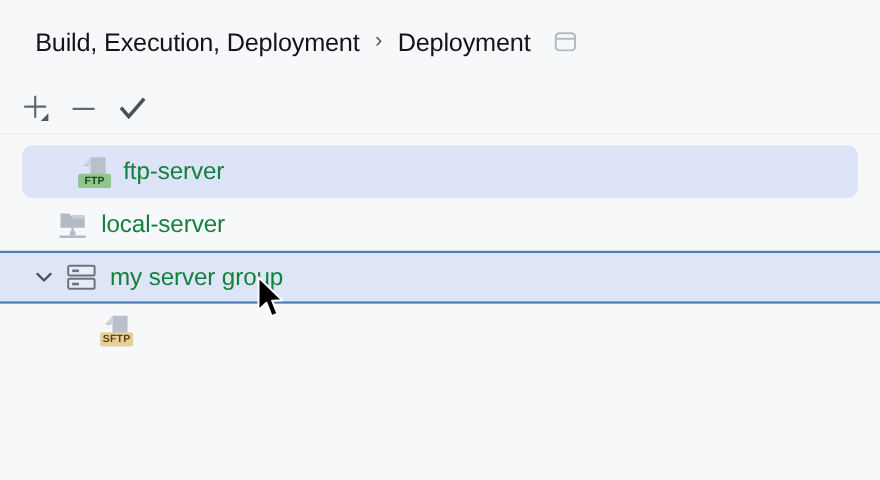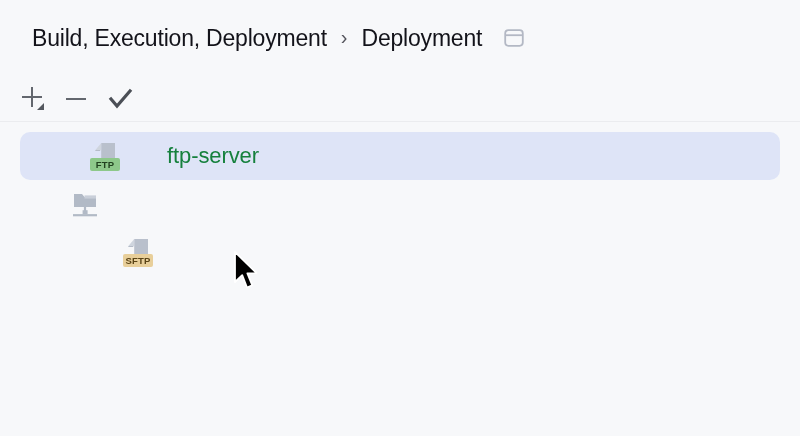--- a/index.html
+++ b/index.html
@@ -92,23 +92,23 @@
     border-radius: 10px;
     margin: 0 20px;
   }
   
   .row.focused {
     background: #dde5f6;
     border-top: 2px solid #4a7ebb;
     border-bottom: 2px solid #4a7ebb;
   }
 
-  .indent-0 { padding-left: 65px; gap: 36px; }
+  .indent-0 { padding-left: 46px; }
   .indent-chevron { padding-left: 26px; }
-  .indent-child { padding-left: 86px; margin-left: 32px; }
+  .indent-child { padding-left: 86px; }
 
   .chevron {
     width: 28px;
     display: inline-flex;
     align-items: center;
     justify-content: center;
     flex: 0 0 auto;
   }
   .icon-slot {
     width: 40px;
@@ -218,22 +218,39 @@
   <div class="row indent-0">
     <span class="icon-slot">
       <svg width="30" height="28" viewBox="0 0 30 28" aria-hidden="true">
         <path d="M4 4 L12 4 L14.5 7 L26 7 L26 17 L4 17 Z" fill="#b2bac6"></path>
         <path d="M14.5 5.4 L26 5.4 L26 8.6 L14.5 8.6 Z" fill="#c9cfd9"></path>
         <line x1="15" y1="17" x2="15" y2="21" stroke="#b2bac6" stroke-width="2.2"></line>
         <rect x="12.6" y="20.2" width="5" height="4" fill="#b2bac6"></rect>
         <line x1="3" y1="25.2" x2="27" y2="25.2" stroke="#b2bac6" stroke-width="2.2"></line>
       </svg>
     </span>
-  </div>
-
+    <span class="label">local-server</span>
+  </div>
+
+  <div class="row focused indent-chevron">
+    <span class="chevron">
+      <svg width="22" height="22" viewBox="0 0 22 22" aria-hidden="true">
+        <polyline points="5,8 11,14 17,8" fill="none" stroke="#4b4f56" stroke-width="2" stroke-linecap="round" stroke-linejoin="round"></polyline>
+      </svg>
+    </span>
+    <span class="icon-slot">
+      <svg width="28" height="26" viewBox="0 0 28 26" aria-hidden="true">
+        <rect x="2" y="2.5" width="24" height="9" rx="1.4" ry="1.4" fill="#e9edf5" stroke="#6b7382" stroke-width="1.8"></rect>
+        <rect x="5.6" y="6" width="6.2" height="2.4" fill="#6b7382"></rect>
+        <rect x="2" y="14.5" width="24" height="9" rx="1.4" ry="1.4" fill="#e9edf5" stroke="#6b7382" stroke-width="1.8"></rect>
+        <rect x="5.6" y="18" width="6.2" height="2.4" fill="#6b7382"></rect>
+      </svg>
+    </span>
+    <span class="label">my server group</span>
+  </div>
 
   <div class="row indent-child">
     <span class="icon-slot">
       <span class="badge-icon">
         <svg class="doc" viewBox="0 0 22 20" aria-hidden="true">
           <path d="M1 9 L6 4 L6 9 Z" fill="#9aa3b2"></path>
           <path d="M7.2 1 L21 1 L21 19 L7.2 19 Z" fill="#b9c0cc"></path>
           <path d="M7.2 1 L7.2 8.4 L1 8.4 Z" fill="#cfd5de"></path>
         </svg>
         <span class="badge-text badge-sftp">SFTP</span>

